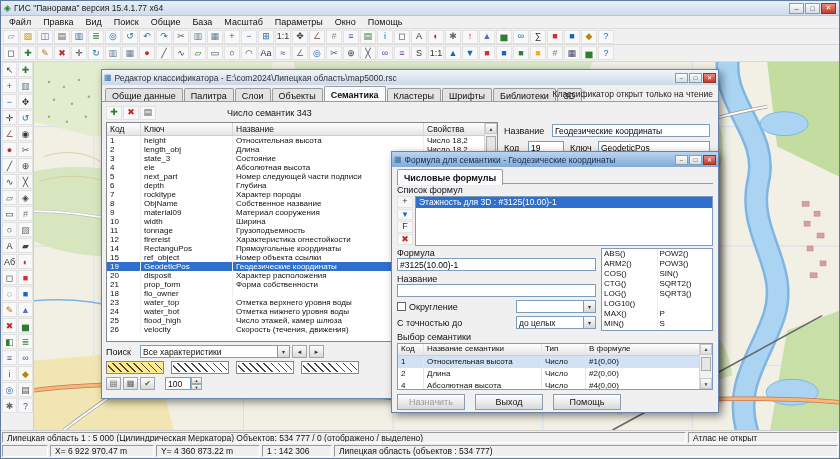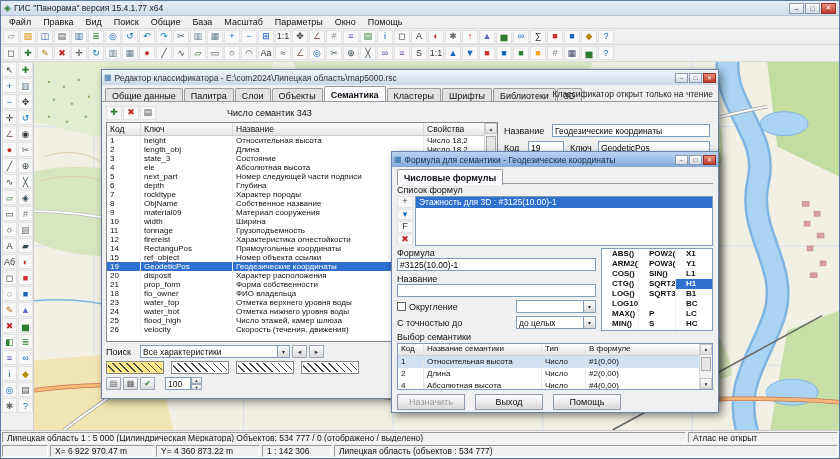--- a/index.html
+++ b/index.html
@@ -95,21 +95,21 @@
 .litem{height:11px;line-height:11px;padding:0 3px;font-size:8.5px;white-space:nowrap;overflow:hidden;}
 .litem.selected{background:#2f6fce;color:#fff;}
 .fm-mid{display:flex;margin-top:2px;height:88px;}
 .fm-left{flex:1;padding-right:5px;display:flex;flex-direction:column;}
 .sm-label{height:10px;line-height:10px;}
 .fm-row{display:flex;align-items:center;margin-top:3px;}
 .cb{width:9px;height:9px;border:1px solid #666;background:#fff;margin-right:3px;}
 .fm-funcs{width:112px;border:1px solid #7f9db9;background:#fff;display:flex;overflow:hidden;}
 .fcol{flex:1;border-right:1px solid #eee;overflow:hidden;}
 .fcol:last-child{border-right:none;}
-.fitem{height:10px;line-height:10px;padding-left:10px;font-size:8px;white-space:nowrap;overflow:hidden;font-weight:bold;}
+.fitem{height:10px;line-height:10px;padding-left:2px;font-size:8px;white-space:nowrap;overflow:hidden;}
 .fitem.selected{background:#2f6fce;color:#fff;}
 .fm-sem{height:50px;border:1px solid #7f9db9;background:#fff;display:flex;overflow:hidden;}
 .semhead{display:flex;height:12px;background:linear-gradient(#ffffff,#e4e4e4);border-bottom:1px solid #cfcfcf;font-size:8px;}
 .semhead span,.semrow span{padding-left:3px;border-right:1px solid #e4e4e4;white-space:nowrap;overflow:hidden;}
 .semrow{display:flex;height:12px;line-height:12px;font-size:8px;}
 .semrow.selected{background:#d3e1f5;}
 .s-code{width:26px;min-width:26px;}
 .s-name{width:118px;min-width:118px;}
 .s-type{width:44px;min-width:44px;}
 .s-formula{flex:1;border-right:none !important;}
@@ -488,21 +488,20 @@
                 </div>
                 <div class="crow">
                   <span class="c-code">21</span>
                   <span class="c-key">prop_form</span>
                   <span class="c-name">Форма собственности</span>
                   <span class="c-props"></span>
                 </div>
                 <div class="crow">
                   <span class="c-code">18</span>
                   <span class="c-key">fio_owner</span>
-                  <span class="c-name">ФИО владельца</span>
                   <span class="c-props"></span>
                 </div>
                 <div class="crow">
                   <span class="c-code">23</span>
                   <span class="c-key">water_top</span>
                   <span class="c-name">Отметка верхнего уровня воды</span>
                   <span class="c-props"></span>
                 </div>
                 <div class="crow">
                   <span class="c-code">24</span>
@@ -667,31 +666,20 @@
 
             <div class="fitem">POW2()</div>
                 <div class="fitem">POW3()</div>
                 <div class="fitem">SIN()</div>
                 <div class="fitem">SQRT2()</div>
                 <div class="fitem">SQRT3()</div>
                 <div class="fitem"></div>
                 <div class="fitem">P</div>
                 <div class="fitem">S</div>
               </div>
-            <div class="fcol">
-
-            <div class="fitem">X1</div>
-                <div class="fitem">Y1</div>
-                <div class="fitem">L1</div>
-                <div class="fitem selected">H1</div>
-                <div class="fitem">B1</div>
-                <div class="fitem">BC</div>
-                <div class="fitem">LC</div>
-                <div class="fitem">HC</div>
-              </div>
           </div>
         </div>
         <div class="grp-label">Выбор семантики</div>
         <div class="fm-sem">
           <div class="tcols">
             <div class="semhead">
               <span class="s-code">Код</span>
               <span class="s-name">Название семантики</span>
               <span class="s-type">Тип</span>
               <span class="s-formula">В формуле</span>

